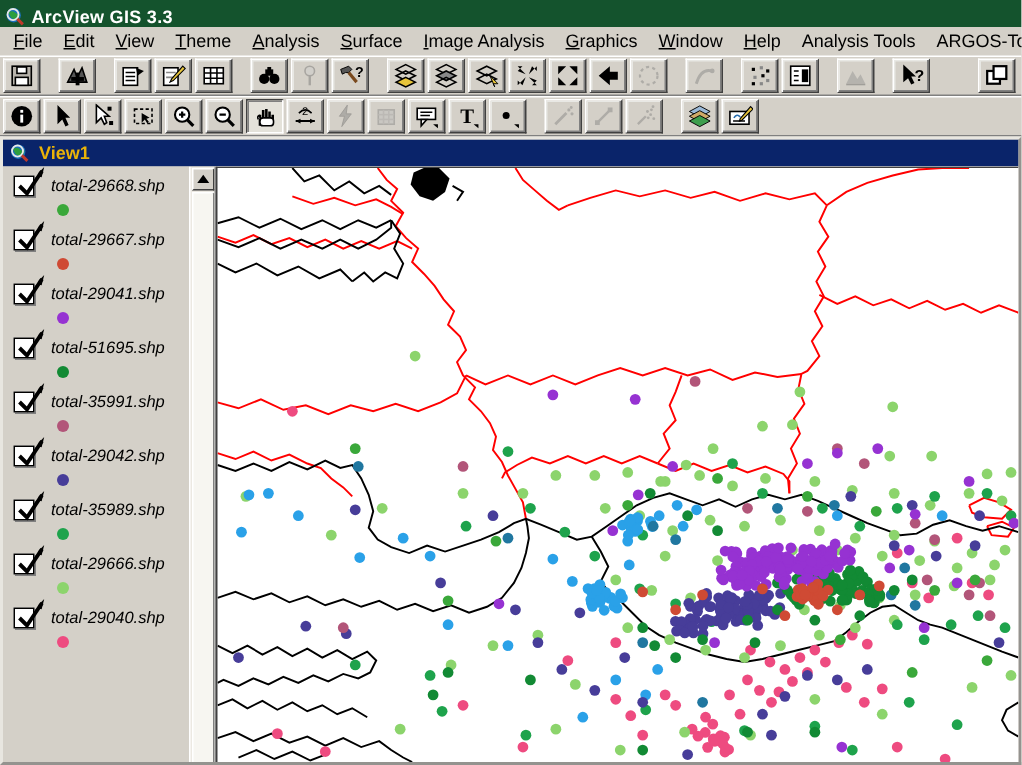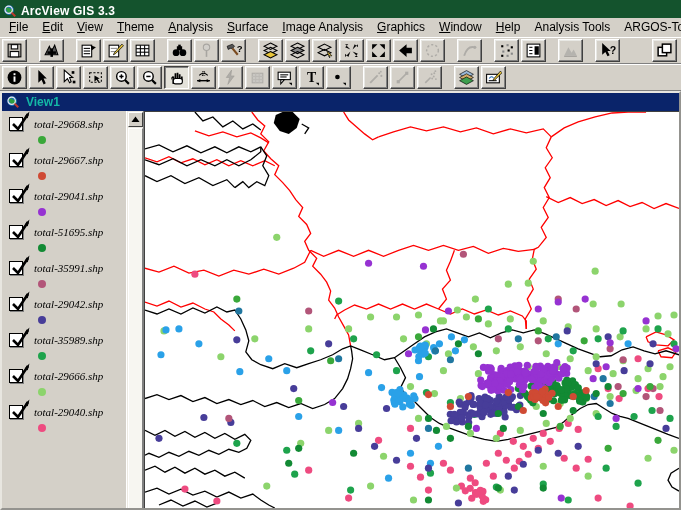--- a/index.html
+++ b/index.html
@@ -27,27 +27,27 @@
   .tbtn.dim svg { opacity:.40; }
   .tbtn.pressed { border-top:1px solid #404040; border-left:1px solid #404040; border-right:1px solid #fff; border-bottom:1px solid #fff;
                   box-shadow:inset 1px 1px 0 #808080; background:#e4e2da; }
   .tgap { width:10px; flex:0 0 auto; }
   .tpush { margin-left:auto; }
 
   
   .view-window { flex:1 1 auto; display:flex; flex-direction:column; border:2px outset #e8e6e0; background:#d4d0c8; overflow:hidden; }
   .view-titlebar { height:18px; background:#0a246a; display:flex; align-items:center; padding:0 4px; flex:0 0 auto; }
   .view-titlebar .ticon { width:14px; height:14px; margin-right:6px; }
-  .view-titlebar .ttext { color:#14b8a6; font-weight:bold; font-size:12px; }
+  .view-titlebar .ttext { color:#eab308; font-weight:bold; font-size:12px; }
   .view-body { flex:1 1 auto; display:flex; overflow:hidden; background:#d4d0c8; }
 
   
   .legend-panel { width:142px; flex:0 0 auto; position:relative; background:#d4d0c8; border-right:1px solid #808080; overflow:hidden; }
   .legend-items { position:absolute; left:0; top:0; right:18px; bottom:0; padding-top:5px; }
-  .legend-item { height:36px; position:relative;font-family:Liberation Serif, serif; }
+  .legend-item { height:36px; position:relative; }
   .legend-check { position:absolute; left:7px; top:1px; width:14px; height:14px; background:#fff;
                   border:1px solid #000; box-shadow:1px 1px 0 #808080; }
   .legend-check svg { position:absolute; left:-1px; top:-6px; width:22px; height:20px; overflow:visible; }
   .legend-label { position:absolute; left:32px; top:2px; font-style:italic; font-size:11px; color:#000; white-space:nowrap; }
   .legend-dot { position:absolute; left:36px; top:20px; width:8px; height:8px; border-radius:50%; }
 
   
   .legend-scrollbar { position:absolute; top:0; right:0; width:17px; bottom:0; background:#ece9e2; border-left:1px solid #fff; }
   .scroll-up { position:absolute; top:1px; left:1px; width:15px; height:15px; background:#d4d0c8;
                border-top:1px solid #fff; border-left:1px solid #fff; border-right:1px solid #404040; border-bottom:1px solid #404040;

